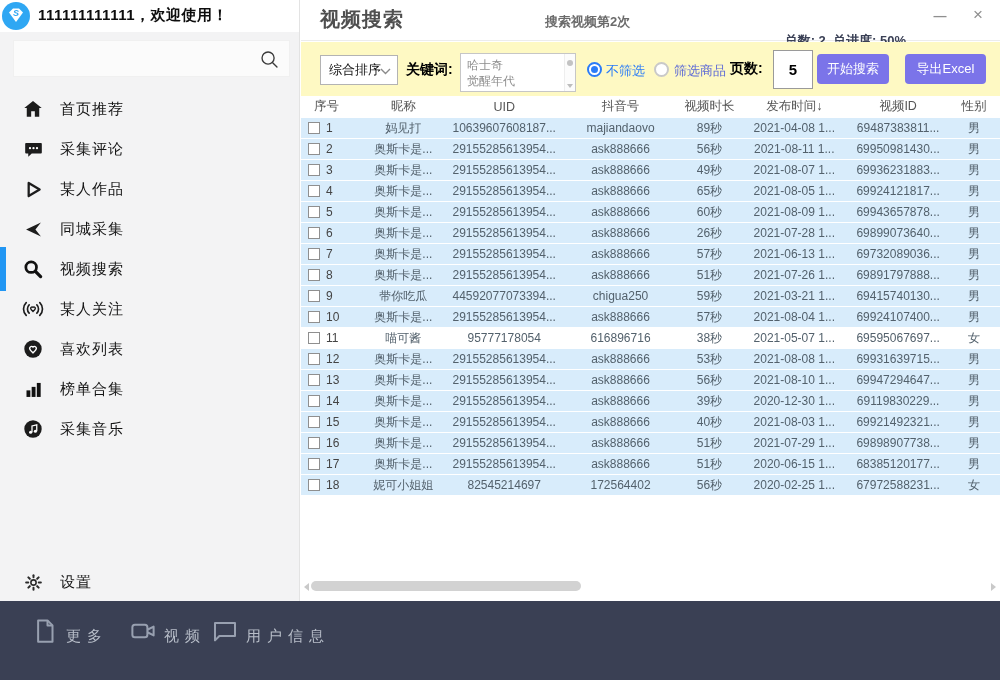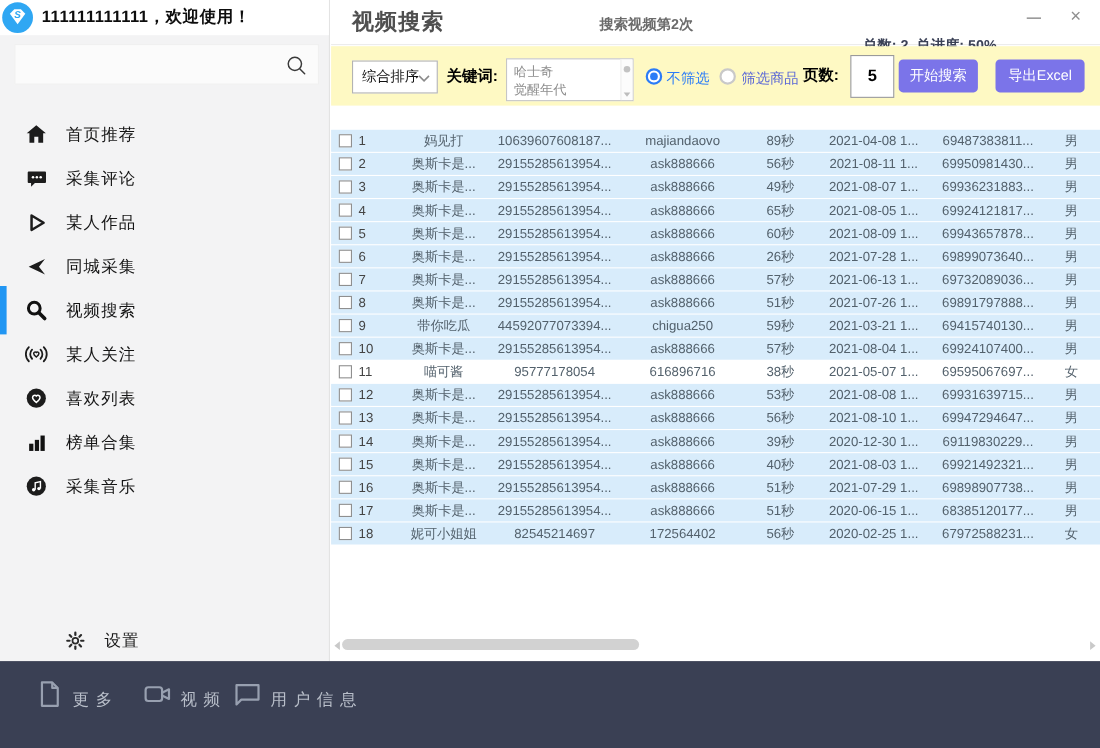--- a/index.html
+++ b/index.html
@@ -7,26 +7,26 @@
   body { font-family:"Liberation Sans","DejaVu Sans",sans-serif; background:#fff; overflow:hidden; }
   .app { position:relative; width:1000px; height:680px; background:#fff; }
 
   
   .sidebar { position:absolute; left:0; top:0; width:300px; height:601px; background:#f3f3f4; border-right:1px solid #e3e3e3; }
   .sidebar-top { position:absolute; left:0; top:0; width:100%; height:32px; background:#fff; }
   .logo { position:absolute; left:1px; top:1px; width:30px; height:30px; }
   .welcome { position:absolute; left:38px; top:6px; font-size:15px; font-weight:bold; color:#0d0d0d; letter-spacing:0.5px; }
   .side-search { position:absolute; left:13px; top:40px; width:277px; height:37px; background:#fbfbfb; border:1px solid #f0f0f0; }
   .side-search .mag { position:absolute; right:8px; top:7px; }
-  .menu { position:absolute; left:0; top:102px; width:100%; }
+  .menu { position:absolute; left:0; top:89px; width:100%; }
   .menu-item { position:relative; height:40px; display:flex; align-items:center; padding-left:21px; cursor:pointer; }
   .menu-item .mi-icon { width:24px; height:24px; display:flex; align-items:center; justify-content:center; }
   .menu-item .mi-label { margin-left:15px; font-size:15px; color:#151515; letter-spacing:1px; }
   .menu-item.active::before { content:""; position:absolute; left:0; top:-2px; width:6px; height:44px; background:#2196f3; }
-  .settings-item { position:absolute; left:0; top:562px; width:100%;padding-left:35px; }
+  .settings-item { position:absolute; left:0; top:562px; width:100%; }
 
   
   .main { position:absolute; left:301px; top:0; width:699px; height:601px; background:#fff; }
   .main-header { position:absolute; left:0; top:0; width:100%; height:41px; border-bottom:1px solid #ececec; background:#fff; }
   .page-title { position:absolute; left:19px; top:6px; font-size:20px; font-weight:bold; color:#4f4f4f; letter-spacing:1px; }
   .status-text { position:absolute; left:244px; top:13px; font-size:13px; font-weight:bold; color:#6b6b6b; }
   .stats-text { position:absolute; right:94px; top:12px; font-size:13px; font-weight:bold; color:#3b4156;margin-top:20px; }
   .win-btn { position:absolute; top:0; height:30px; display:flex; align-items:center; justify-content:center; color:#8f8f8f; cursor:pointer; }
   .win-min { right:48px; width:24px; font-size:13px; font-weight:bold; }
   .win-close { right:10px; width:24px; font-size:17px; }
@@ -251,20 +251,30 @@
       <span class="radio on r1"></span>
       <span class="r1-label">不筛选</span>
       <span class="radio off r2"></span>
       <span class="r2-label">筛选商品</span>
       <span class="pages-label">页数:</span>
       <div class="pages-input">5</div>
       <button class="btn btn-start">开始搜索</button>
       <button class="btn btn-export">导出Excel</button>
     </div>
 
+    <div class="thead">
+      <div class="th c0 first">序号</div>
+      <div class="th c1">昵称</div>
+      <div class="th c2">UID</div>
+      <div class="th c3">抖音号</div>
+      <div class="th c4">视频时长</div>
+      <div class="th c5">发布时间↓</div>
+      <div class="th c6">视频ID</div>
+      <div class="th c7">性别</div>
+    </div>
 
     <div class="tbody">
   <div class="trow">
     <div class="cell c0 first">
       <span class="cb"></span>
       <span class="rownum cval">1</span>
     </div>
     <div class="cell c1 cval">妈见打</div>
     <div class="cell c2 cval">10639607608187...</div>
     <div class="cell c3 cval">majiandaovo</div>

